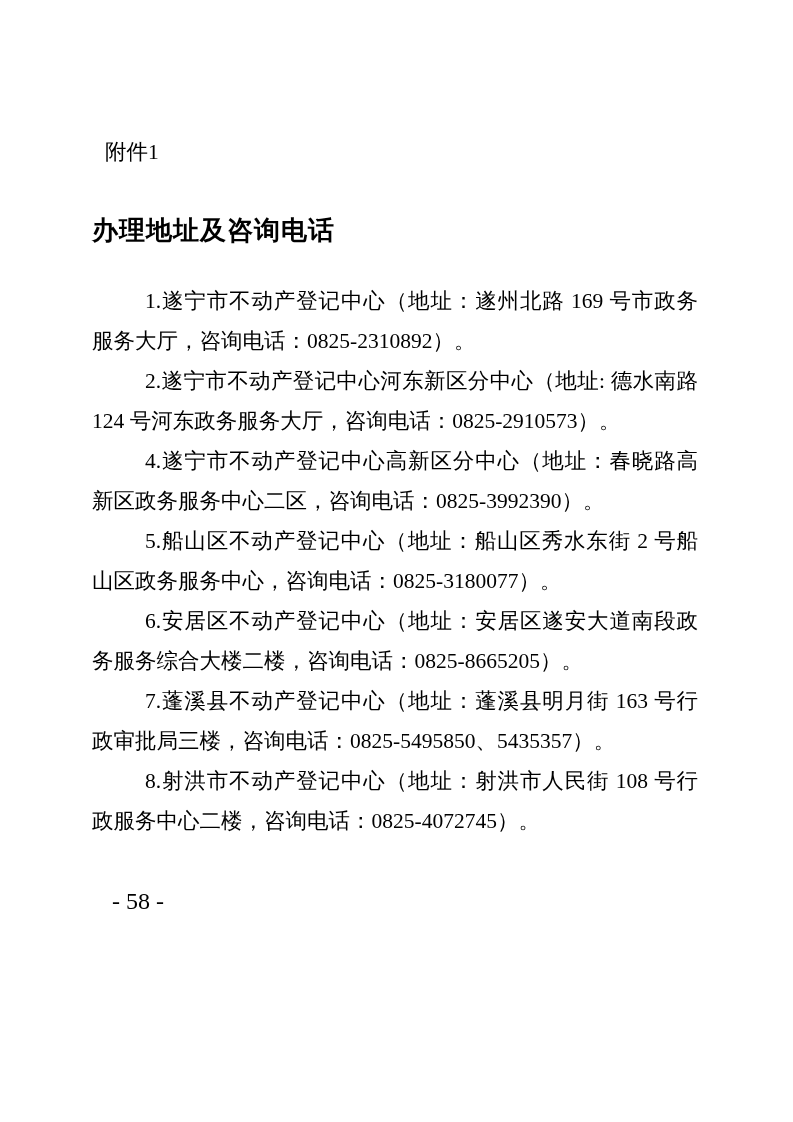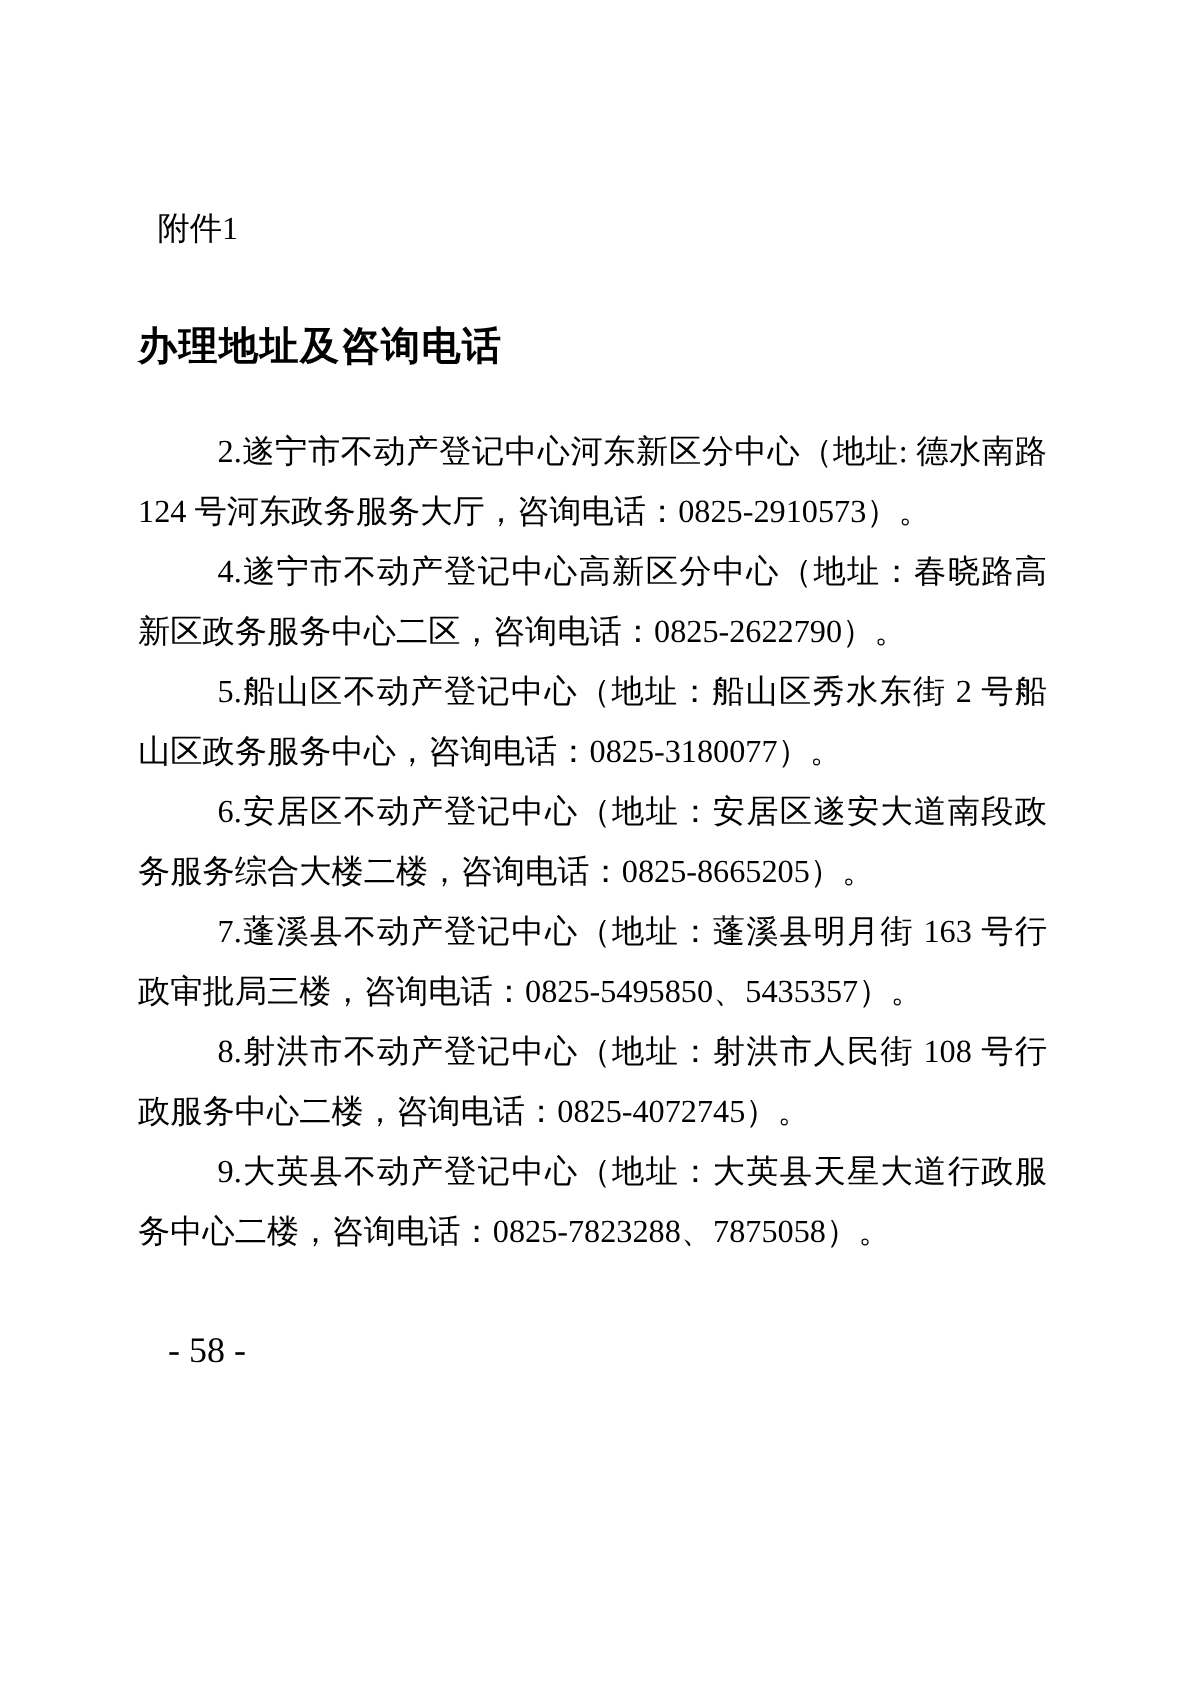--- a/index.html
+++ b/index.html
@@ -56,25 +56,25 @@
 <body>
 
 <div class="page">
   <div class="content">
 
     <div class="attachment-label">附件1</div>
 
     <h1 class="doc-title">办理地址及咨询电话</h1>
 
     <div class="body-block">
+      <p>1.遂宁市不动产登记中心（地址：遂州北路 169 号市政务服务大厅，咨询电话：0825-2310892）。</p>
       <p>2.遂宁市不动产登记中心河东新区分中心（地址: 德水南路 124 号河东政务服务大厅，咨询电话：0825-2910573）。</p>
-      <p>4.遂宁市不动产登记中心高新区分中心（地址：春晓路高新区政务服务中心二区，咨询电话：0825-2622790）。</p>
+      <p>4.遂宁市不动产登记中心高新区分中心（地址：春晓路高新区政务服务中心二区，咨询电话：0825-3992390）。</p>
       <p>5.船山区不动产登记中心（地址：船山区秀水东街 2 号船山区政务服务中心，咨询电话：0825-3180077）。</p>
       <p>6.安居区不动产登记中心（地址：安居区遂安大道南段政务服务综合大楼二楼，咨询电话：0825-8665205）。</p>
       <p>7.蓬溪县不动产登记中心（地址：蓬溪县明月街 163 号行政审批局三楼，咨询电话：0825-5495850、5435357）。</p>
       <p>8.射洪市不动产登记中心（地址：射洪市人民街 108 号行政服务中心二楼，咨询电话：0825-4072745）。</p>
-      <p>9.大英县不动产登记中心（地址：大英县天星大道行政服务中心二楼，咨询电话：0825-7823288、7875058）。</p>
     </div>
 
     <div class="page-number">- 58 -</div>
 
   </div>
 </div>
 
 </body></html>

